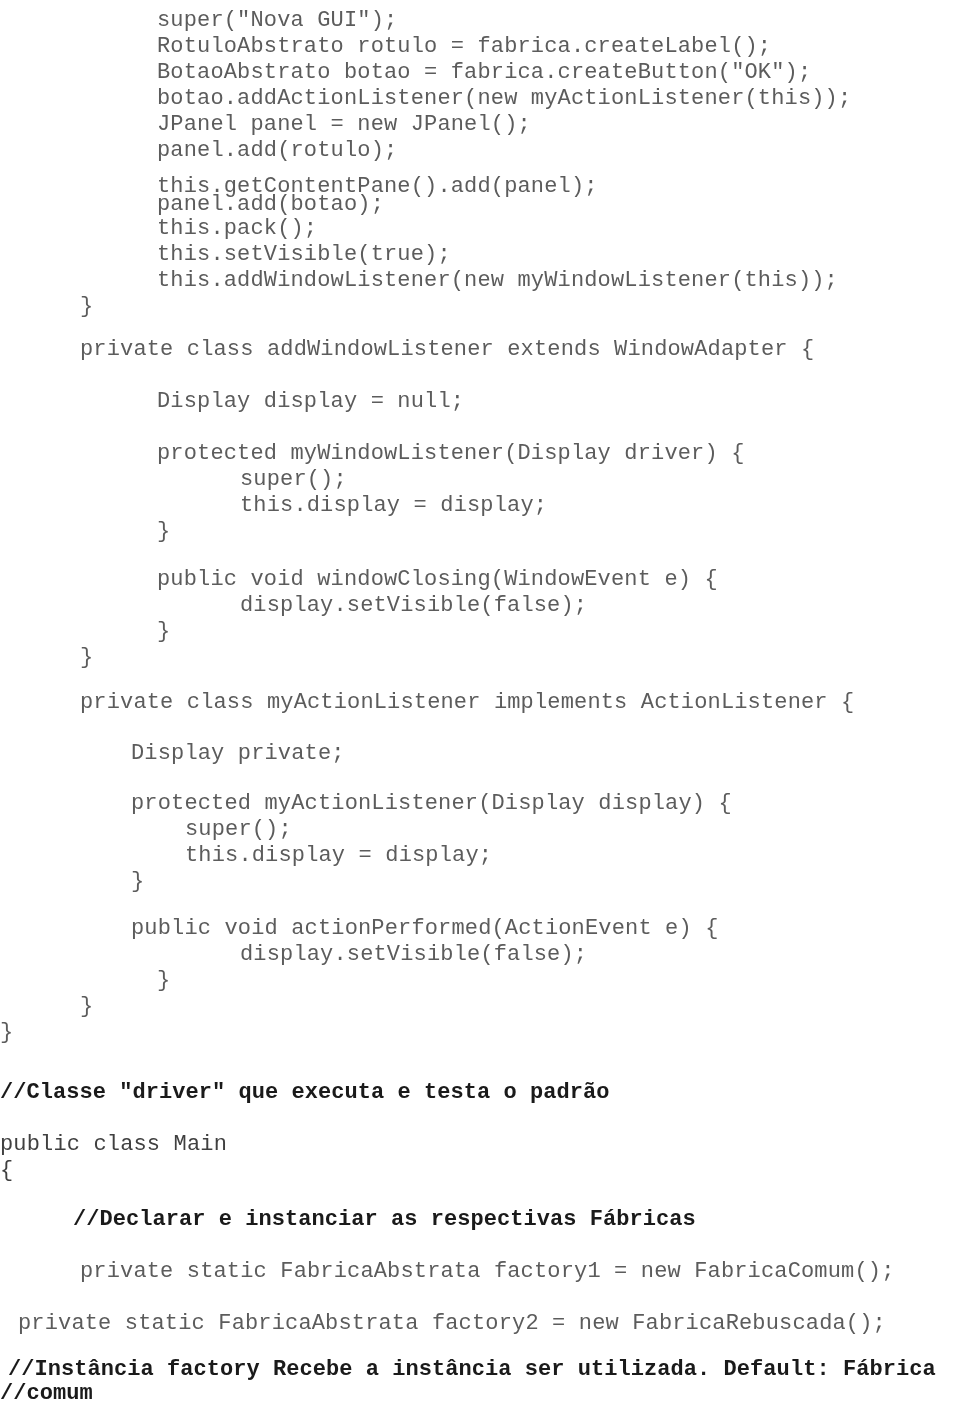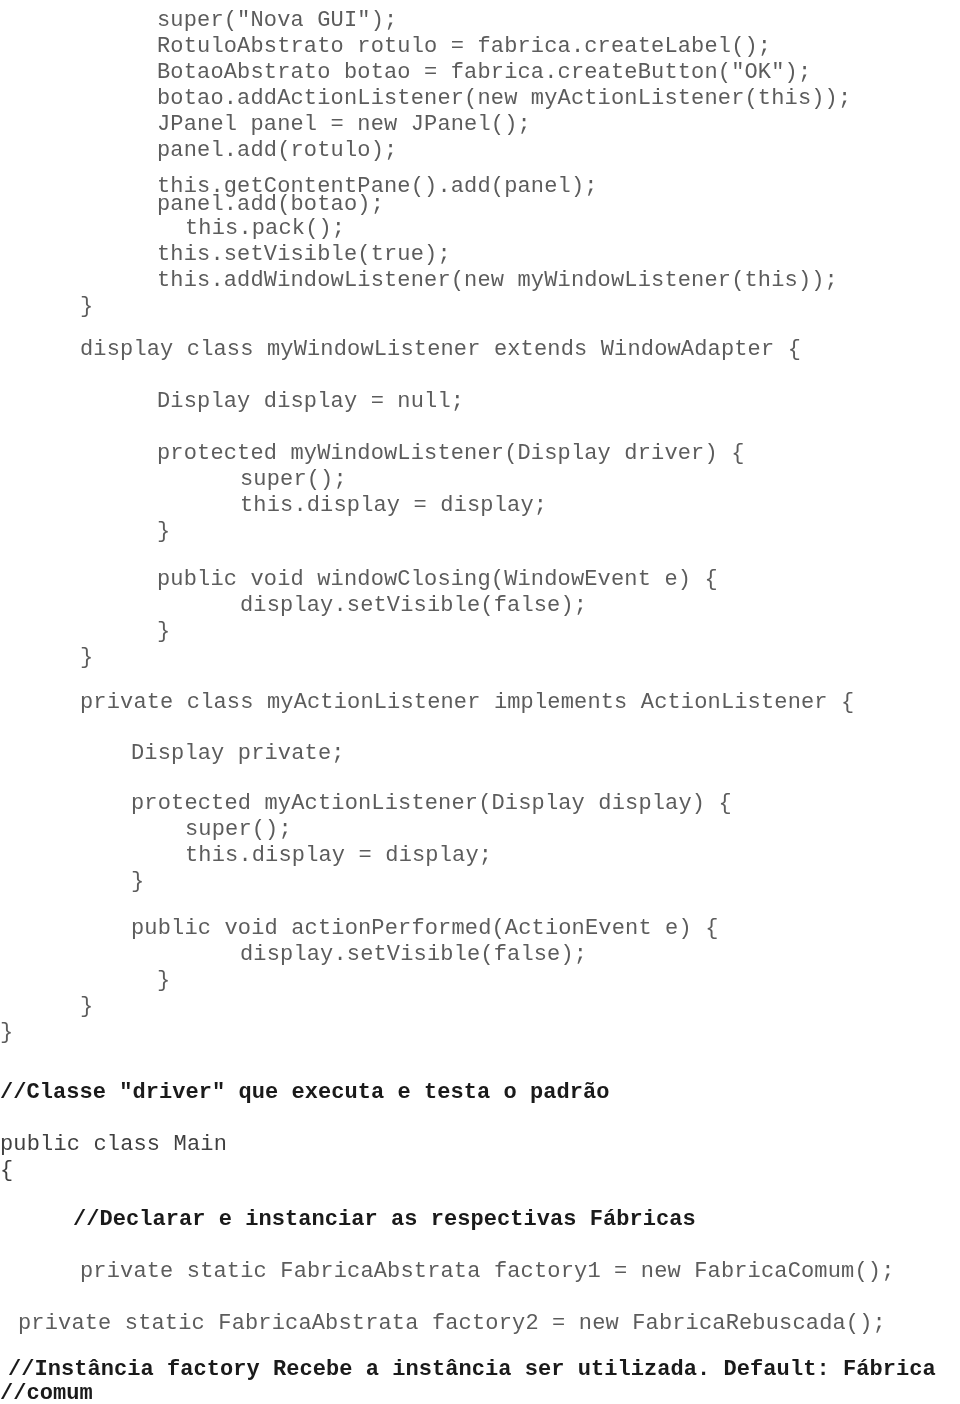--- a/index.html
+++ b/index.html
@@ -45,25 +45,25 @@
 <div id="page">
   <div id="code-listing">
       <div class="code-line" style="left: 157px; top: 8px;">super("Nova GUI");</div>
       <div class="code-line" style="left: 157px; top: 34px;">RotuloAbstrato rotulo = fabrica.createLabel();</div>
       <div class="code-line" style="left: 157px; top: 60px;">BotaoAbstrato botao = fabrica.createButton("OK");</div>
       <div class="code-line" style="left: 157px; top: 86px;">botao.addActionListener(new myActionListener(this));</div>
       <div class="code-line" style="left: 157px; top: 112px;">JPanel panel = new JPanel();</div>
       <div class="code-line" style="left: 157px; top: 138px;">panel.add(rotulo);</div>
       <div class="code-line" style="left: 157px; top: 164px; margin-top: 28px;">panel.add(botao);</div>
       <div class="code-line" style="left: 157px; top: 174px;">this.getContentPane().add(panel);</div>
-      <div class="code-line" style="left: 157px; top: 216px; margin-left: 28px;">this.pack();</div>
+      <div class="code-line" style="left: 157px; top: 216px;">this.pack();</div>
       <div class="code-line" style="left: 157px; top: 242px;">this.setVisible(true);</div>
       <div class="code-line" style="left: 157px; top: 268px;">this.addWindowListener(new myWindowListener(this));</div>
       <div class="code-line" style="left: 80px; top: 294px;">}</div>
-      <div class="code-line" style="left: 80px; top: 337px;">display class myWindowListener extends WindowAdapter {</div>
+      <div class="code-line" style="left: 80px; top: 337px;">private class addWindowListener extends WindowAdapter {</div>
       <div class="code-line" style="left: 157px; top: 389px;">Display display = null;</div>
       <div class="code-line" style="left: 157px; top: 441px;">protected myWindowListener(Display driver) {</div>
       <div class="code-line" style="left: 240px; top: 467px;">super();</div>
       <div class="code-line" style="left: 240px; top: 493px;">this.display = display;</div>
       <div class="code-line" style="left: 157px; top: 519px;">}</div>
       <div class="code-line" style="left: 157px; top: 567px;">public void windowClosing(WindowEvent e) {</div>
       <div class="code-line" style="left: 240px; top: 593px;">display.setVisible(false);</div>
       <div class="code-line" style="left: 157px; top: 619px;">}</div>
       <div class="code-line" style="left: 80px; top: 645px;">}</div>
       <div class="code-line" style="left: 80px; top: 690px;">private class myActionListener implements ActionListener {</div>

